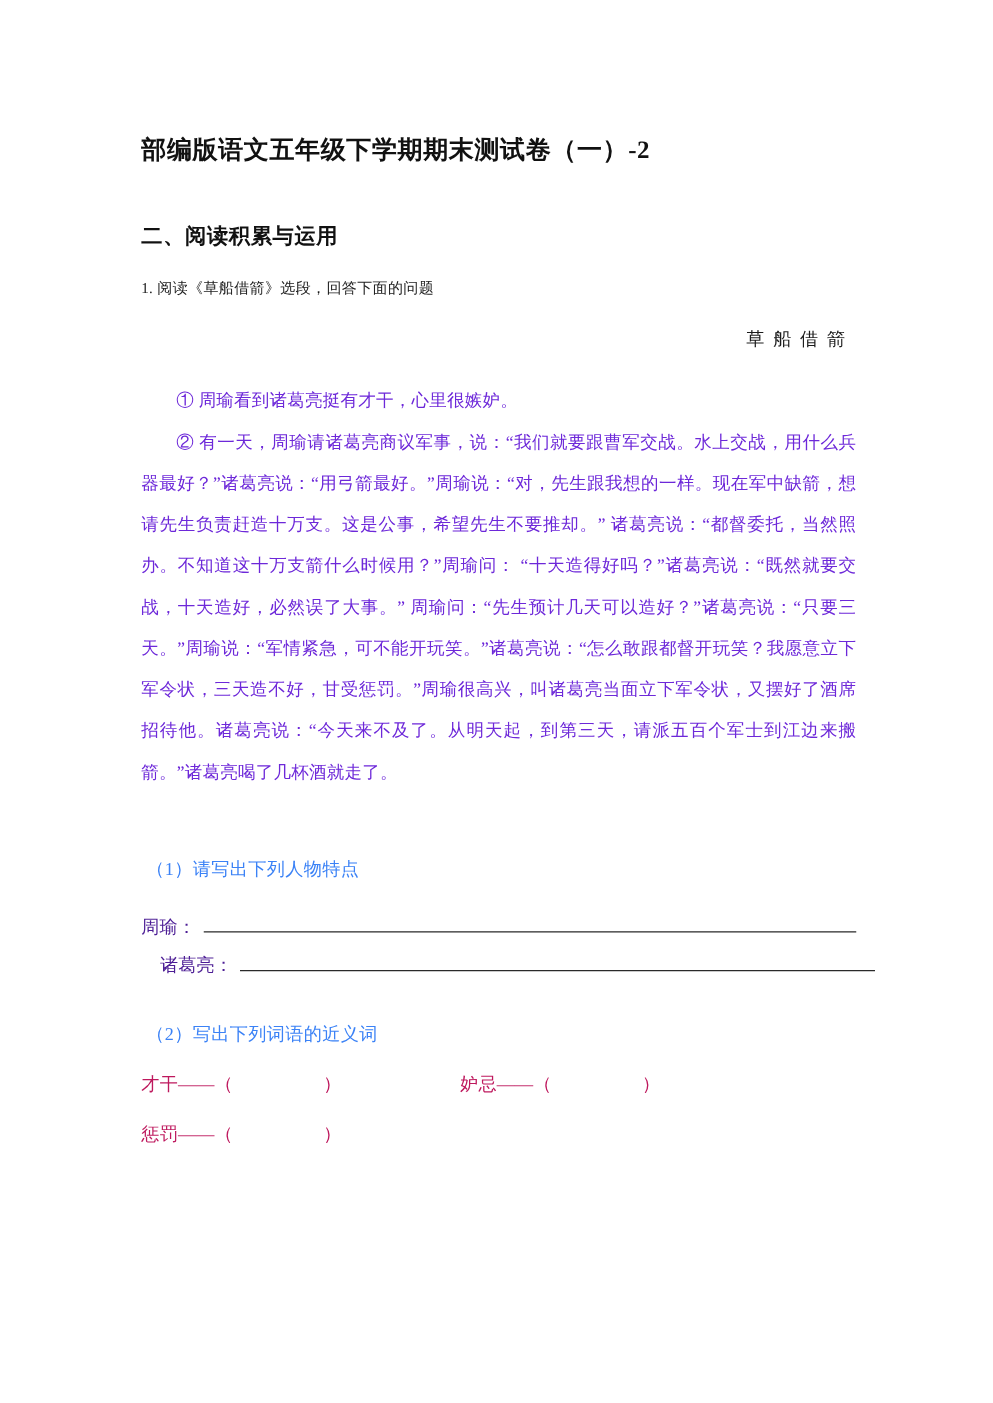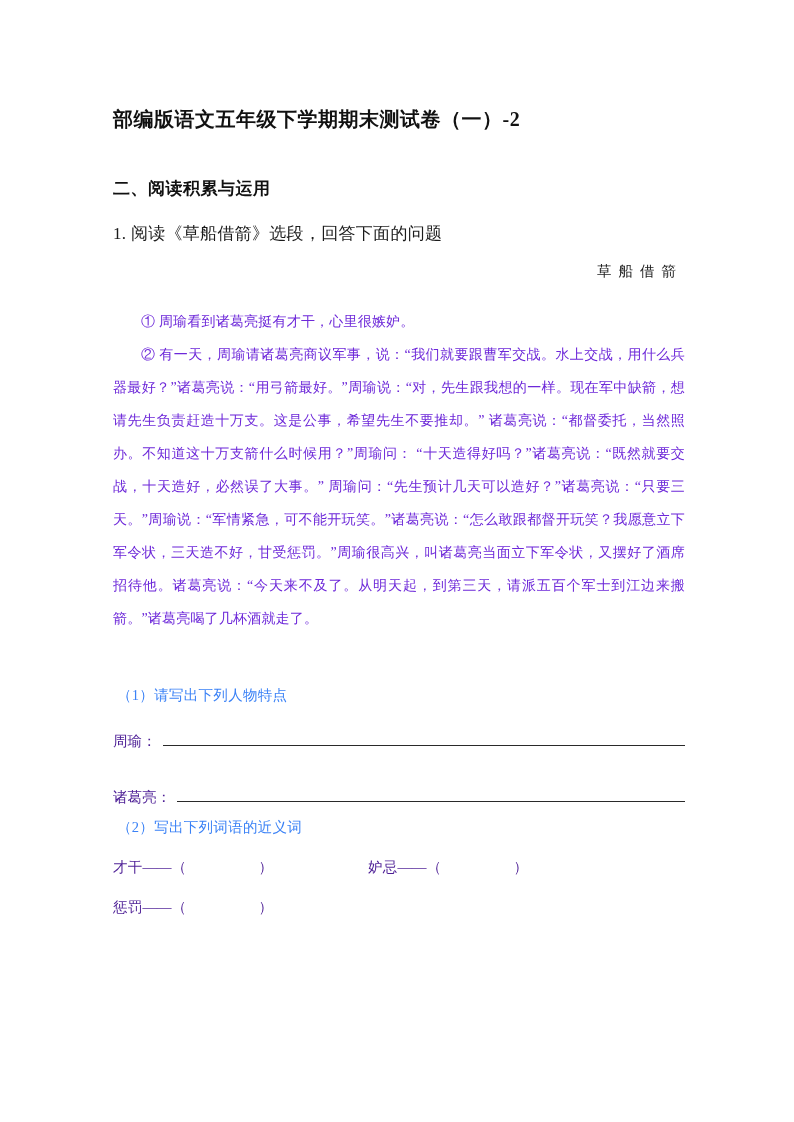--- a/index.html
+++ b/index.html
@@ -48,21 +48,21 @@
     font-weight: bold;
     letter-spacing: 0.5px;
     color: #111111;
   }
 
   
   .question-stem {
     position: absolute;
     left: 113px;
     top: 222px;
-    font-size: 17px;
+    font-size: 12px;
     color: #1b1b1b;
     letter-spacing: 0.3px;
   }
 
   
   .passage-title {
     position: absolute;
     left: 113px;
     top: 262px;
     width: 570px;
@@ -110,40 +110,40 @@
   .answer-row {
     position: absolute;
     left: 113px;
     width: 572px;
     font-size: 14.5px;
     color: #4c1d95;
     display: flex;
     align-items: baseline;
   }
   #answer-row-1 { top: 731px; }
-  #answer-row-2 { top: 787px; }
+  #answer-row-2 { top: 762px; margin-left: 15px; }
 
   .answer-label {
     white-space: nowrap;
     flex: 0 0 auto;
   }
   .answer-blank {
     flex: 1 1 auto;
     border-bottom: 1px solid #2a2a2a;
     height: 14px;
     margin-left: 6px;
   }
 
   
   .synonym-grid {
     position: absolute;
     left: 113px;
     width: 572px;
     font-size: 14.5px;
-    color: #4c1d95;
+    color: #be185d;
   }
   #synonym-grid { top: 858px; }
 
   .syn-line {
     display: flex;
     height: 40px;
     align-items: flex-start;
   }
   .syn-item {
     width: 255px;

